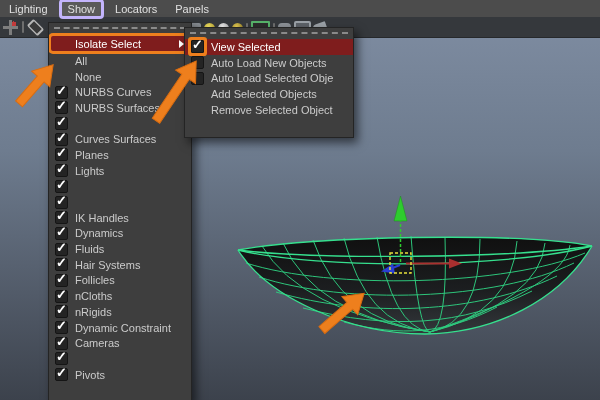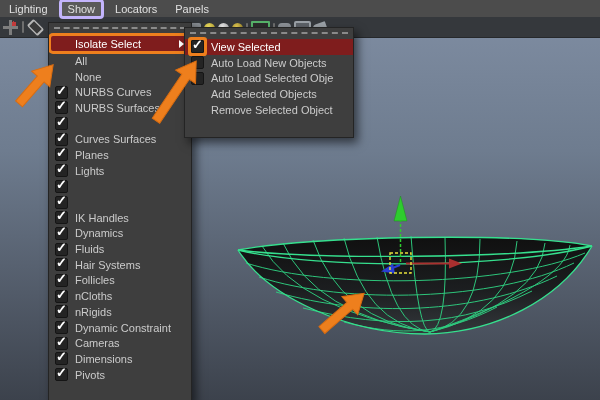--- a/index.html
+++ b/index.html
@@ -293,21 +293,20 @@
         </div>
 
         <div class="mi type-check checked">
           <span class="cb"></span>
           <span class="lbl">Cameras</span>
           <span class="sub"></span>
         </div>
 
         <div class="mi type-check checked">
           <span class="cb"></span>
-          <span class="lbl">Dimensions</span>
           <span class="sub"></span>
         </div>
 
         <div class="mi type-check checked">
           <span class="cb"></span>
           <span class="lbl">Pivots</span>
 
         </div>
       </div>
   </div>

